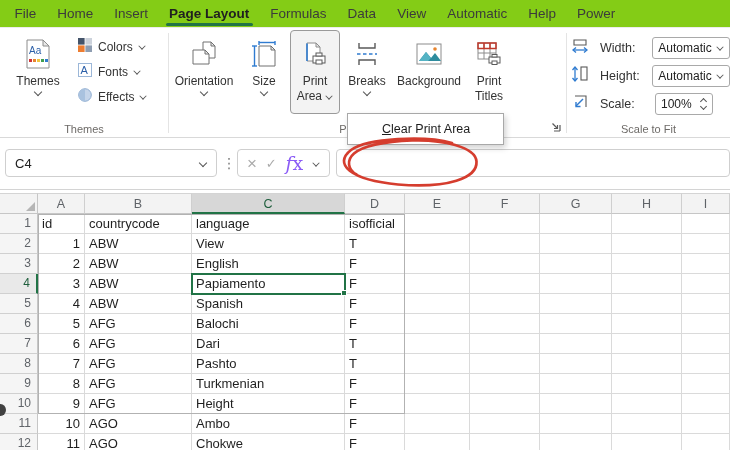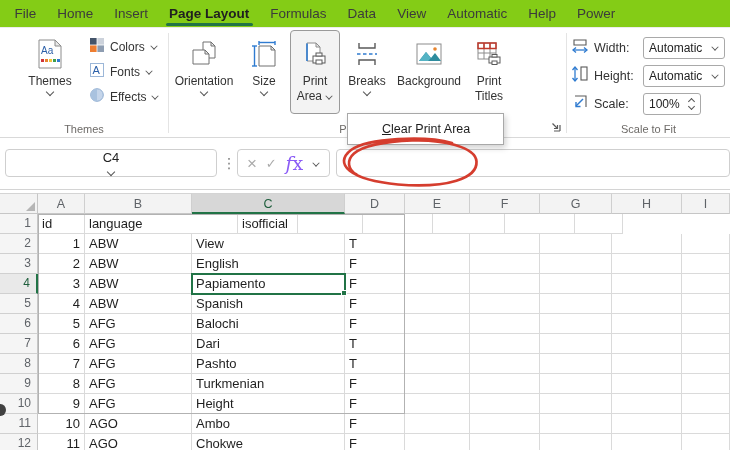--- a/index.html
+++ b/index.html
@@ -37,27 +37,27 @@
   .vbtn .ic { height:36px; display:flex; align-items:center; justify-content:center; }
   .vbtn .lbl { font-size:12px; color:#333; text-align:center; line-height:1.25; margin-top:2px; }
   .vbtn.pressed { background:#f3f3f3; border:1px solid #9a9a9a; }
 
   .chev { display:inline-block; width:8px; height:7px; position:relative; vertical-align:middle; }
   .chev::before { content:""; position:absolute; left:1px; top:0; width:5px; height:5px;
     border-right:1.3px solid #555; border-bottom:1.3px solid #555; transform:rotate(45deg); }
   .chev.sm { transform:scale(.85); }
 
   
-  .bigthemes { width:56px; margin-left:22px; }
+  .bigthemes { width:56px; margin-left:10px; }
   .stack { float:left; margin-left:8px; margin-top:6px; }
   .smbtn { display:flex; align-items:center; gap:5px; height:25px; font-size:12px;
     color:#333; padding:0 3px; }
 
   
-  .sgrow { display:flex; align-items:center; height:27px; margin-top:1px; padding-left:4px; gap:5px; }
+  .sgrow { display:flex; align-items:center; height:27px; margin-top:1px; padding-left:4px; gap:11px; }
   .sgrow:first-child { margin-top:6px; }
   .sglabel { font-size:12.5px; color:#333; width:44px; }
   .selbox { width:82px; height:22px; border:1px solid #a9a9a9; border-radius:3px;
     background:#fff; font-size:12px; color:#222; display:flex; align-items:center;
     justify-content:space-between; padding:0 5px; }
   .spinbox { width:58px; height:22px; border:1px solid #a9a9a9; border-radius:3px;
     background:#fff; font-size:12px; color:#222; display:flex; align-items:center;
     justify-content:space-between; padding:0 5px; }
   .spinner { display:flex; flex-direction:column; gap:1px; }
   .spinner i { width:6px; height:4px; position:relative; display:block; }
@@ -66,21 +66,21 @@
   .spin-up::before { transform:rotate(-135deg); }
   .spin-dn::before { transform:rotate(45deg); }
 
   .launcher { position:absolute; right:3px; bottom:4px; width:14px; height:14px; }
 
   
   .fbar { position:absolute; left:0; top:138px; width:730px; height:52px; background:#fff;
     border-bottom:1px solid #d4d4d4; }
   .namebox { position:absolute; left:5px; top:11px; width:212px; height:28px;
     border:1px solid #cfcfcf; border-radius:4px; display:flex; align-items:center;
-    font-size:13px; color:#222; padding:0 9px; justify-content:space-between; background:#fff;flex-direction:column; }
+    font-size:13px; color:#222; padding:0 9px; justify-content:space-between; background:#fff; }
   .dots { position:absolute; left:222px; top:17px; font-size:14px; color:#7a7a7a; }
   .fxbox { position:absolute; left:237px; top:11px; width:93px; height:28px;
     border:1px solid #cfcfcf; border-radius:4px; display:flex; align-items:center;
     justify-content:space-evenly; background:#fff; }
   .fxbox .x { color:#ababab; font-size:17px; line-height:1; }
   .fxbox .ck { color:#ababab; font-size:13px; }
   .fxbox .fx { font-size:19px; color:#8b5cf6; font-family:"DejaVu Serif", serif; }
   .fxbox .fx i { font-style:italic; }
   .finput { position:absolute; left:336px; top:11px; width:394px; height:28px;
     border:1px solid #cfcfcf; border-radius:4px; background:#fff; }
@@ -374,20 +374,21 @@
         <div class="colhdr" style="width: 60px;">D</div>
         <div class="colhdr" style="width: 65px;">E</div>
         <div class="colhdr" style="width: 70px;">F</div>
         <div class="colhdr" style="width: 72px;">G</div>
         <div class="colhdr" style="width: 70px;">H</div>
         <div class="colhdr" style="width: 48px;">I</div>
       </div>
       <div class="grow">
         <div class="rowhdr">1</div>
         <div class="cell" style="width: 47px;">id</div>
+        <div class="cell" style="width: 107px;">countrycode</div>
         <div class="cell" style="width: 153px;">language</div>
         <div class="cell" style="width: 60px;">isofficial</div>
         <div class="cell" style="width: 65px;"></div>
         <div class="cell" style="width: 70px;"></div>
         <div class="cell" style="width: 72px;"></div>
         <div class="cell" style="width: 70px;"></div>
         <div class="cell" style="width: 48px;"></div>
       </div>
       <div class="grow">
         <div class="rowhdr">2</div>

